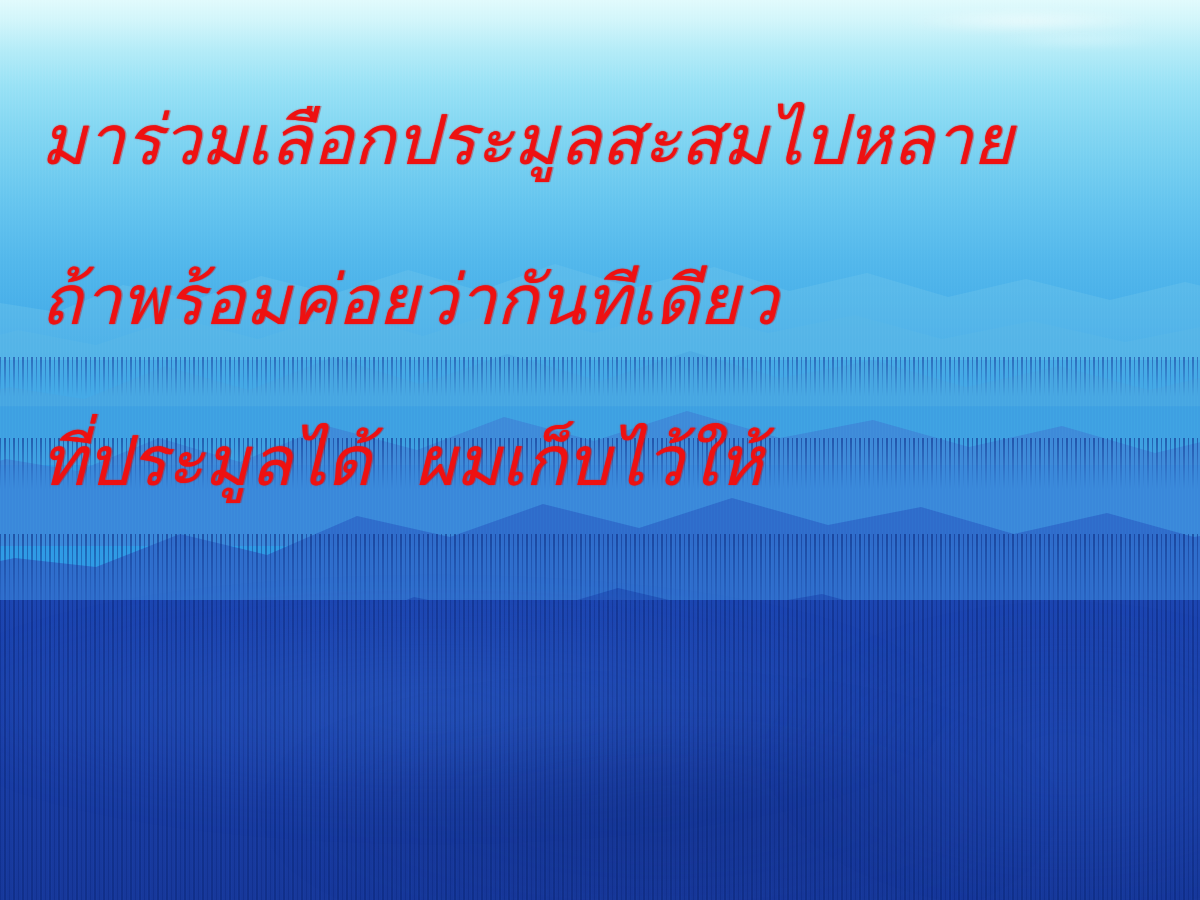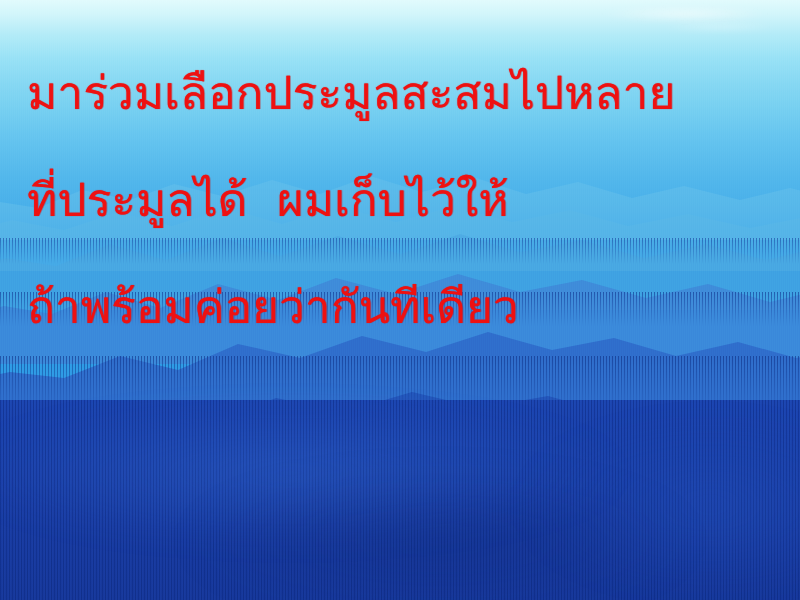--- a/index.html
+++ b/index.html
@@ -151,20 +151,21 @@
     opacity: .55;
   }
 
   
   .caption {
     position: absolute;
     left: 0; top: 0;
     width: 800px; height: 600px;
     padding: 40px 0 3px 27px;
     box-sizing: border-box;
+    font-style: italic;
   }
   .caption-line {
     color: #ee1111;
     font-family: "DejaVu Sans", "Liberation Sans", sans-serif;
     font-size: 46px;
     font-weight: 400;
     line-height: 107px;
     white-space: pre;
     letter-spacing: 0px;
     text-shadow:
@@ -228,17 +229,17 @@
 
     <div class="sheen-a"></div>
     <div class="sheen-b"></div>
     <div class="sheen-c"></div>
 
     <div class="photo-grain"></div>
   </div>
 
   <div class="caption">
     <div class="caption-line">มาร่วมเลือกประมูลสะสมไปหลาย</div>
+    <div class="caption-line">ถ้าพร้อมค่อยว่ากันทีเดียว</div>
     <div class="caption-line">ที่ประมูลได้  ผมเก็บไว้ให้</div>
-    <div class="caption-line">ถ้าพร้อมค่อยว่ากันทีเดียว</div>
   </div>
 
 </div>
 
 </body></html>

